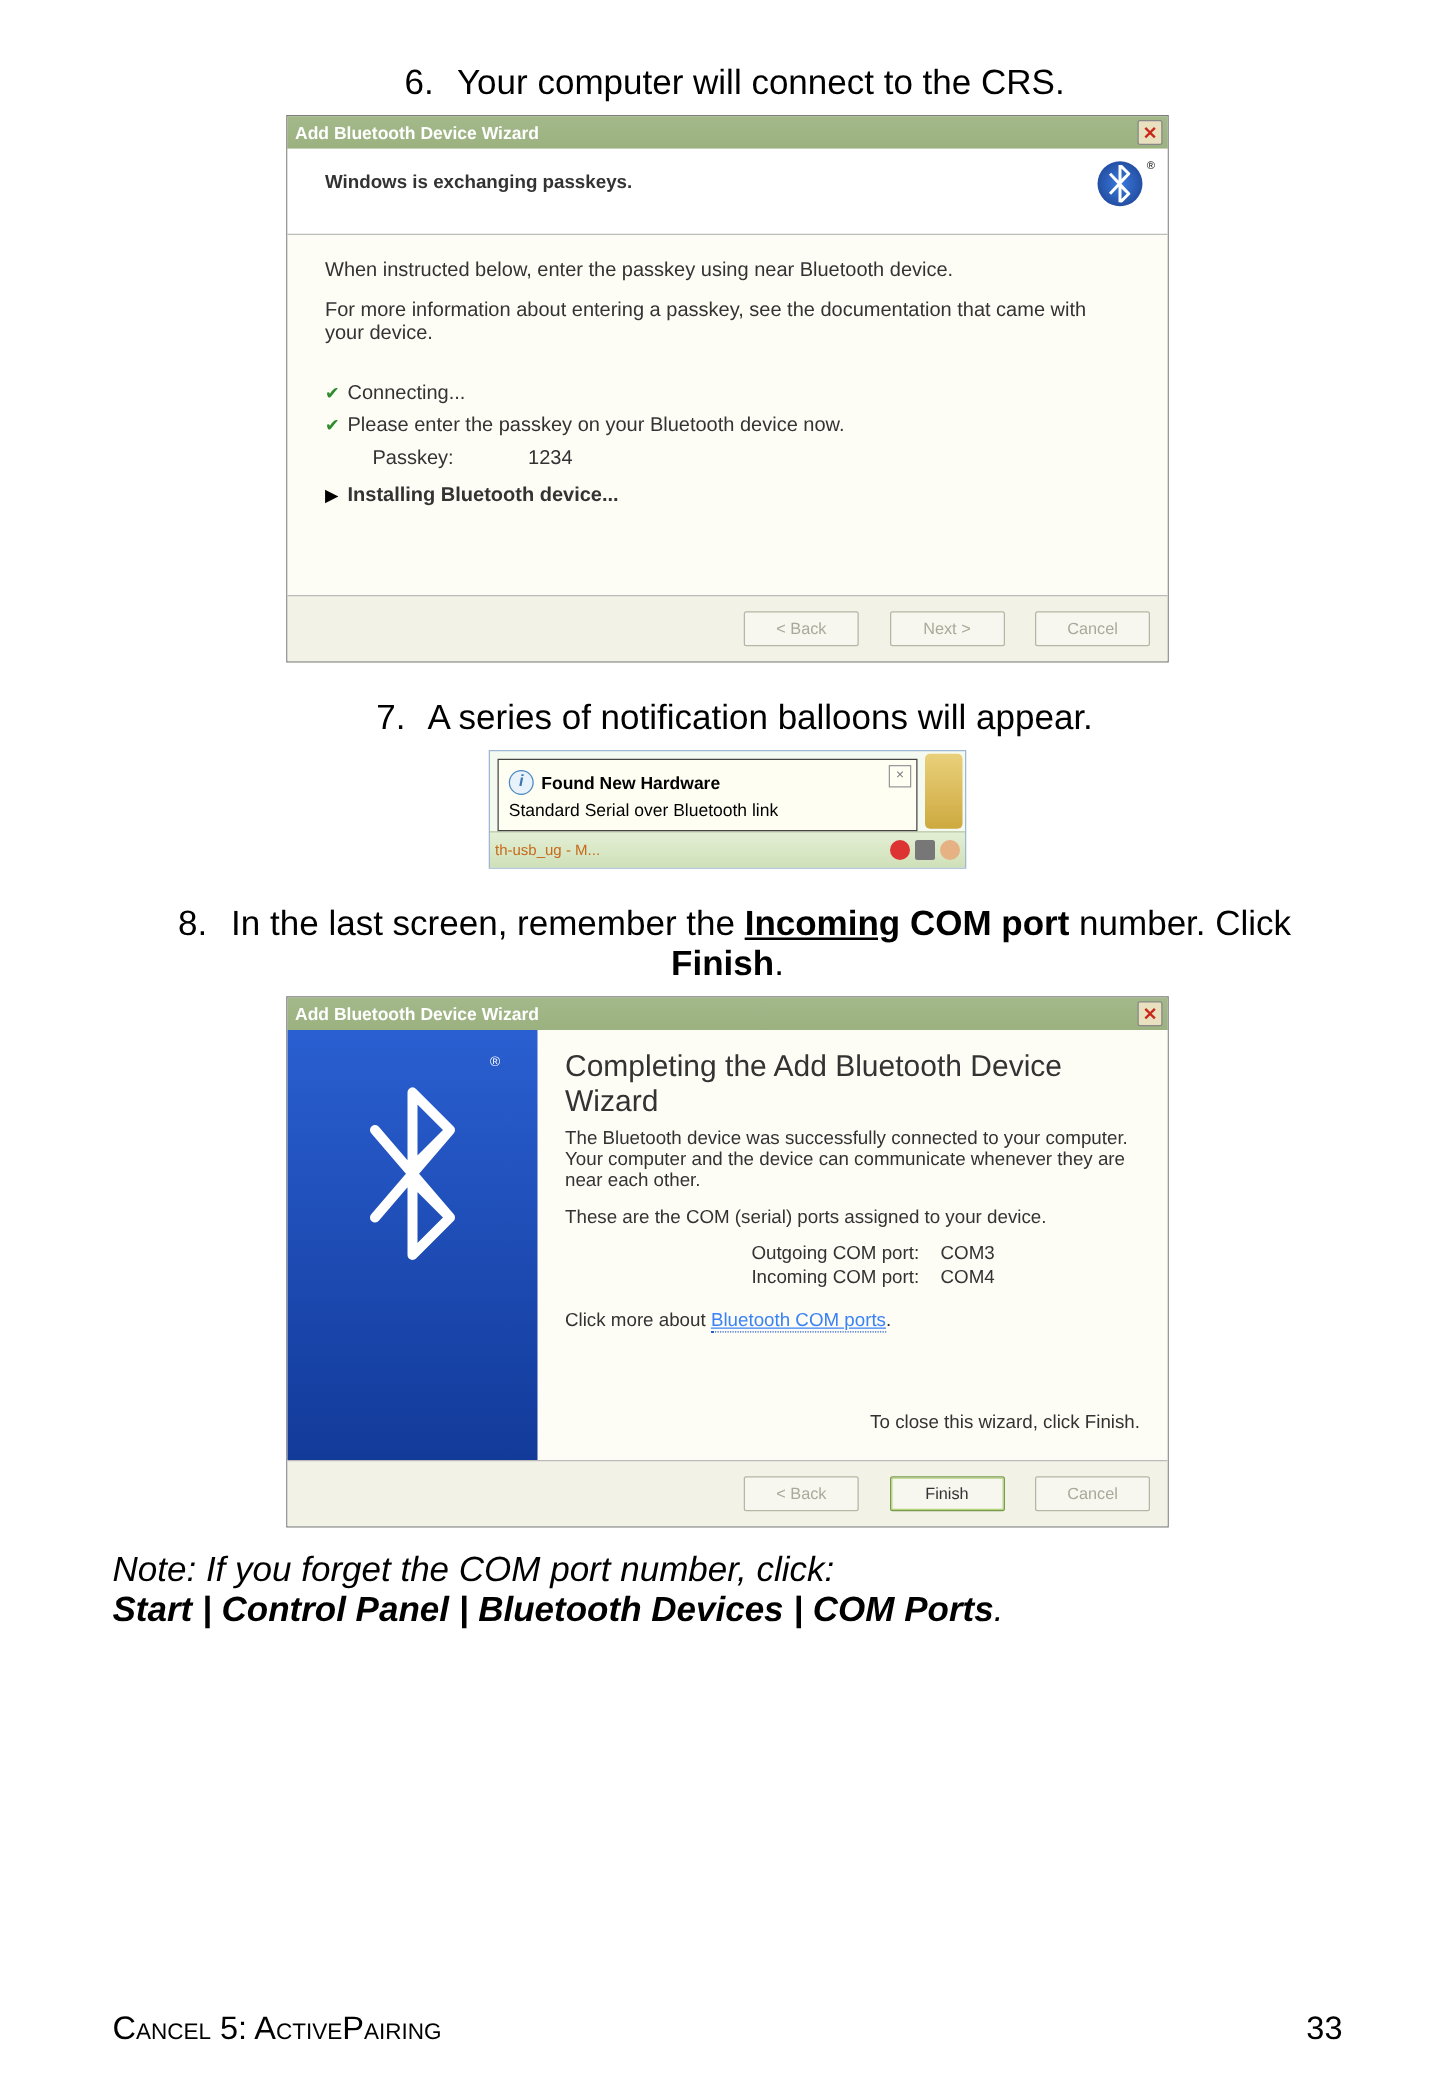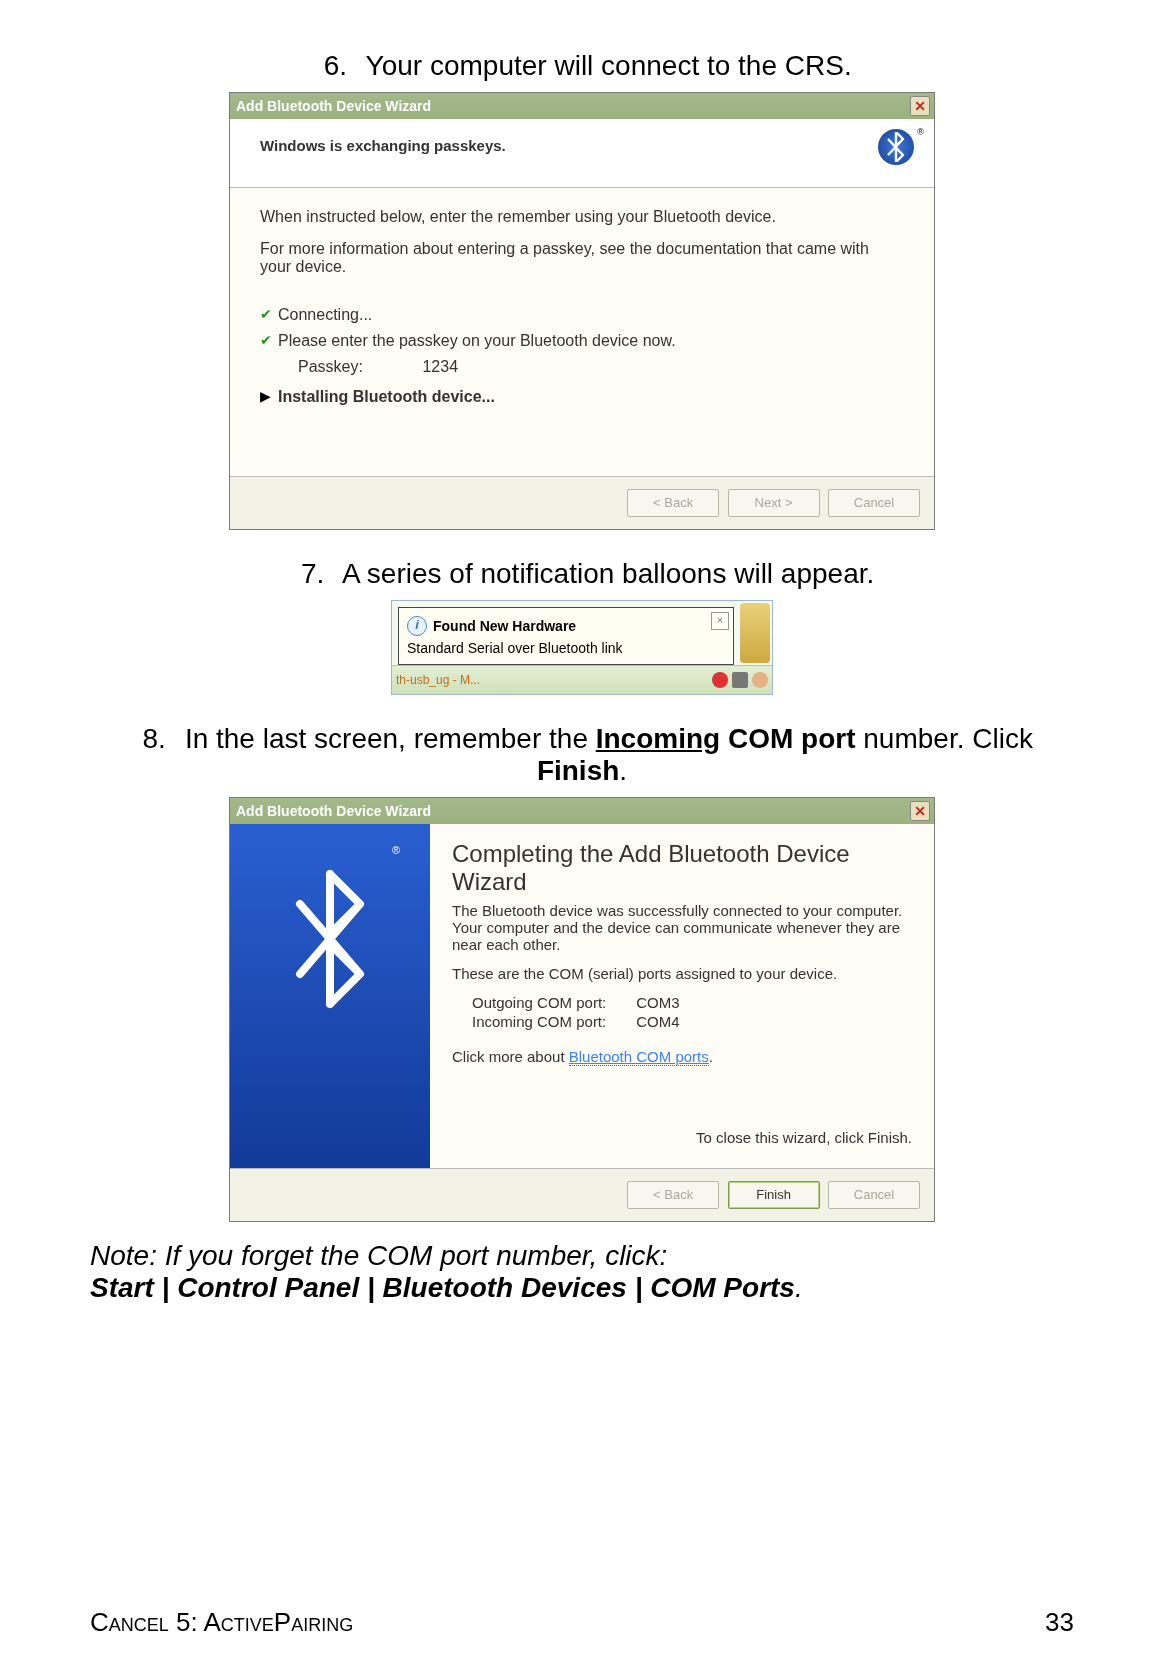--- a/index.html
+++ b/index.html
@@ -142,21 +142,21 @@
 }
 .dlg-btn {
   display: inline-block;
   width: 90px;
   height: 26px;
   line-height: 26px;
   text-align: center;
   background: #f7f7ef;
   border: 1px solid #b6b6a6;
   color: #a9a99a;
-  margin-left: 4px;
+  margin-left: 20px;
   font-size: 13px;
   border-radius: 2px;
 }
 
 
 .balloon-wrap {
   width: 380px;
   margin: 10px auto 28px auto;
   border: 1px solid #9fb7d3;
   background: #f4faf0;
@@ -267,21 +267,21 @@
   flex: 1;
   padding: 16px 22px 10px 22px;
   color: #333;
 }
 .d2-title {
   font-size: 24px;
   margin: 0 0 0 0;
 }
 .d2-para { font-size: 15px; margin: 6px 0 12px 0; }
 .d2-ports { padding-left: 20px; font-size: 15px; }
-.d2-ports div { margin: 2px 0; }
+.d2-ports div { margin: 2px 0; text-align: center; }
 .d2-link { color: #3b82f6; text-decoration: underline; border-bottom: 1px dotted #2a5fd1; }
 .d2-close { margin-top: 64px; text-align: right; }
 .dlg2-buttons {
   border-top: 1px solid #bbb;
   background: #f2f2e7;
   padding: 12px 14px;
   text-align: right;
 }
 .dlg-btn.enabled { color: #333; border: 1px solid #7a9b4d; box-shadow: 0 0 0 1px #b5d47e inset; }
 
@@ -307,21 +307,21 @@
       <div class="bt-icon">
         <span class="reg">®</span>
         <div class="circle">
           <svg width="22" height="30" viewBox="0 0 22 30">
             <path d="M11 0 L18 7 L11 14 L11 0 M11 30 L18 23 L11 16 L11 30 M3 7 L18 23 M3 23 L18 7" stroke="#fff" stroke-width="2.4" fill="none" stroke-linejoin="round"></path>
           </svg>
         </div>
       </div>
     </div>
     <div class="body">
-      <div class="para">When instructed below, enter the remember using your Bluetooth device.</div>
+      <div class="para">When instructed below, enter the passkey using near Bluetooth device.</div>
       <div class="para">For more information about entering a passkey, see the documentation that came with your device.</div>
       <div class="d1-tasks">
         <div class="row">
           <span class="chk">✔</span>
           <span>Connecting...</span>
         </div>
         <div class="row">
           <span class="chk">✔</span>
           <span>Please enter the passkey on your Bluetooth device now.</span>
         </div>

